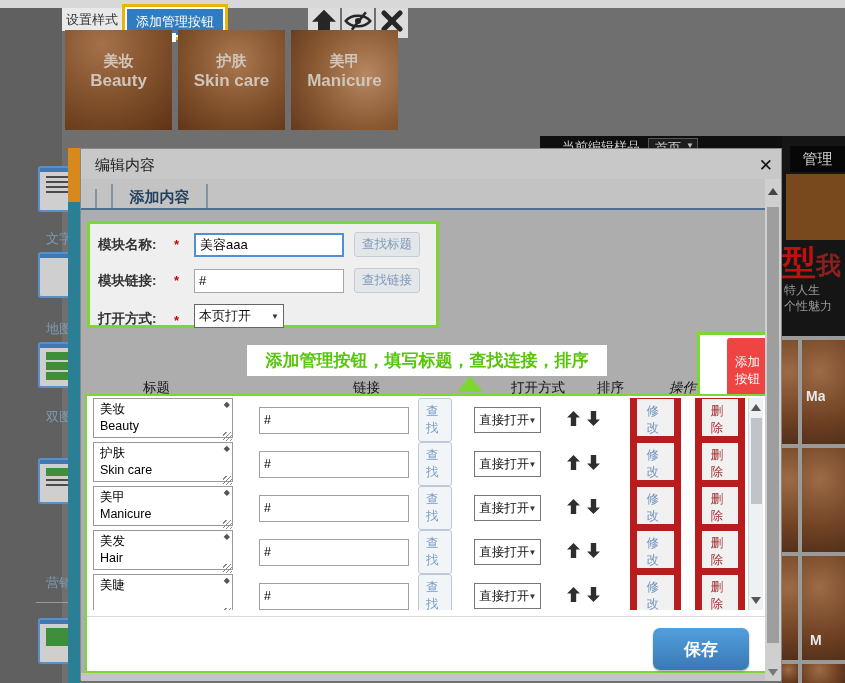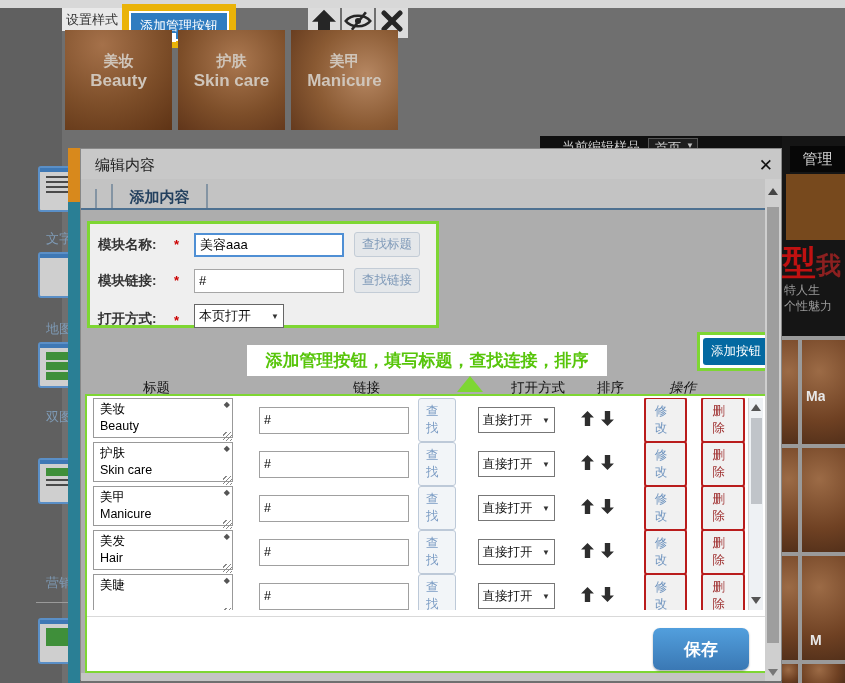--- a/index.html
+++ b/index.html
@@ -10,21 +10,21 @@
     background:#6f6f6f;
   }
   .abs { position:absolute; }
 
   
   .top-strip { left:0; top:0; width:845px; height:8px; background:#d8d8d8; }
   .left-dark { left:0; top:8px; width:62px; height:675px; background:#606060; }
 
   .style-btn { left:62px; top:8px; width:60px; height:23px; background:#e9e9e9; color:#333;
     font-size:13px; display:flex; align-items:center; justify-content:center; }
-  .add-manage-box { left:122px; top:4px; border:7px solid #eab308; background:#fff; padding:2px; }
+  .add-manage-box { left:122px; top:4px; border:3px solid #eab308; background:#fff; padding:2px; }
   .add-manage-btn { background:#2f7cc0; color:#fff; font-size:13px; padding:4px 9px; }
   .notch { left:166px; top:33px; width:10px; height:9px; background:#fff; }
 
   .tool-icons { left:308px; top:8px; display:flex; gap:2px; }
   .tool-btn { width:32px; height:30px; background:#dcdcdc; display:flex; align-items:center; justify-content:center; }
 
   .tiles { left:65px; top:30px; display:flex; gap:6px; }
   .tile { width:107px; height:100px; display:flex; flex-direction:column; align-items:center;
     justify-content:flex-start; padding-top:22px; color:#cfc5ba; font-weight:bold; }
   .tile .zh { font-size:15px; }
@@ -91,42 +91,42 @@
 
   
   .anno { position:absolute; left:166px; top:196px; width:360px; height:31px; background:#fff;
     color:#57c50a; font-weight:bold; font-size:17px; display:flex; align-items:center; justify-content:center;
     white-space:nowrap; }
   .anno-tri { position:absolute; left:376px; top:227px; width:0; height:0;
     border-left:13px solid transparent; border-right:13px solid transparent; border-bottom:16px solid #7ed633; }
 
   
   .addbtn-box { position:absolute; left:616px; top:183px; border:3px solid #7ed633; background:#fff; padding:3px; }
-  .addbtn { background:#0369a1; color:#fff; font-size:12.5px; padding:5px 8px; border-radius:3px; }
+  .addbtn { background:#ef4444; color:#fff; font-size:12.5px; padding:16px 8px; border-radius:3px;margin-left:24px; }
 
   
   .th { position:absolute; top:230px; font-size:13.5px; color:#111; }
 
   
   .table-box { position:absolute; left:4px; top:245px; width:682px; height:279px; border:2px solid #7ed633; background:#fff; }
   .rows-clip { position:absolute; left:0; top:2px; width:658px; height:212px; overflow:hidden; }
   .row { position:relative; height:44px; display:flex; align-items:center; }
   .ta-wrap { position:relative; margin-left:6px; width:140px; }
   .row textarea { width:140px; height:40px; font-size:12.5px; font-family:"Liberation Sans",sans-serif;
     border:1px solid #999; resize:none; padding:2px 16px 2px 6px; line-height:17px; overflow:hidden; }
   .ta-diamond { position:absolute; right:3px; top:2px; font-size:8px; color:#555; }
   .ta-grip { position:absolute; right:1px; bottom:1px; width:9px; height:9px;
     background:repeating-linear-gradient(135deg, transparent 0 2px, #888 2px 3px); }
   .row .link-input { margin-left:26px; width:150px; height:27px; border:1px solid #a0a0a0; font-size:12.5px; padding:0 4px; }
   .find-btn { margin-left:9px; font-size:12.5px; color:#7b9cc4; background:#f2f5f8;
     border:1px solid #bdc9d8; border-radius:3px; padding:4px 7px; }
   .row-select { margin-left:22px; width:88px; height:26px; border:1px solid #777; background:#fff;
     font-size:12.5px; color:#111; display:flex; align-items:center; padding:0 4px; position:relative; }
   .sort { margin-left:26px; display:flex; gap:7px; align-items:center; }
-  .op-btn { font-size:12.5px; border-radius:3px; padding:4px 9px; background:#f1f1f1; border:2px solid #b91c1c; }
+  .op-btn { font-size:12.5px; border-radius:3px; padding:4px 9px; background:#f1f1f1; border:7px solid #b91c1c; }
   .edit-btn { margin-left:30px; color:#6f94bf; }
   .del-btn { margin-left:14px; color:#a03333; }
 
   .inner-sb { position:absolute; right:2px; top:2px; width:15px; height:212px; background:#eef1f4; border-left:1px solid #d5d5d5; }
   .inner-sb .thumb { position:absolute; left:2px; top:20px; width:11px; height:86px; background:#c0c4c9; }
   .tri-up { width:0; height:0; border-left:5px solid transparent; border-right:5px solid transparent; border-bottom:7px solid #555; }
   .tri-down { width:0; height:0; border-left:5px solid transparent; border-right:5px solid transparent; border-top:7px solid #555; }
   .inner-sb .tri-up { position:absolute; left:2px; top:6px; }
   .inner-sb .tri-down { position:absolute; left:2px; bottom:6px; }
 

